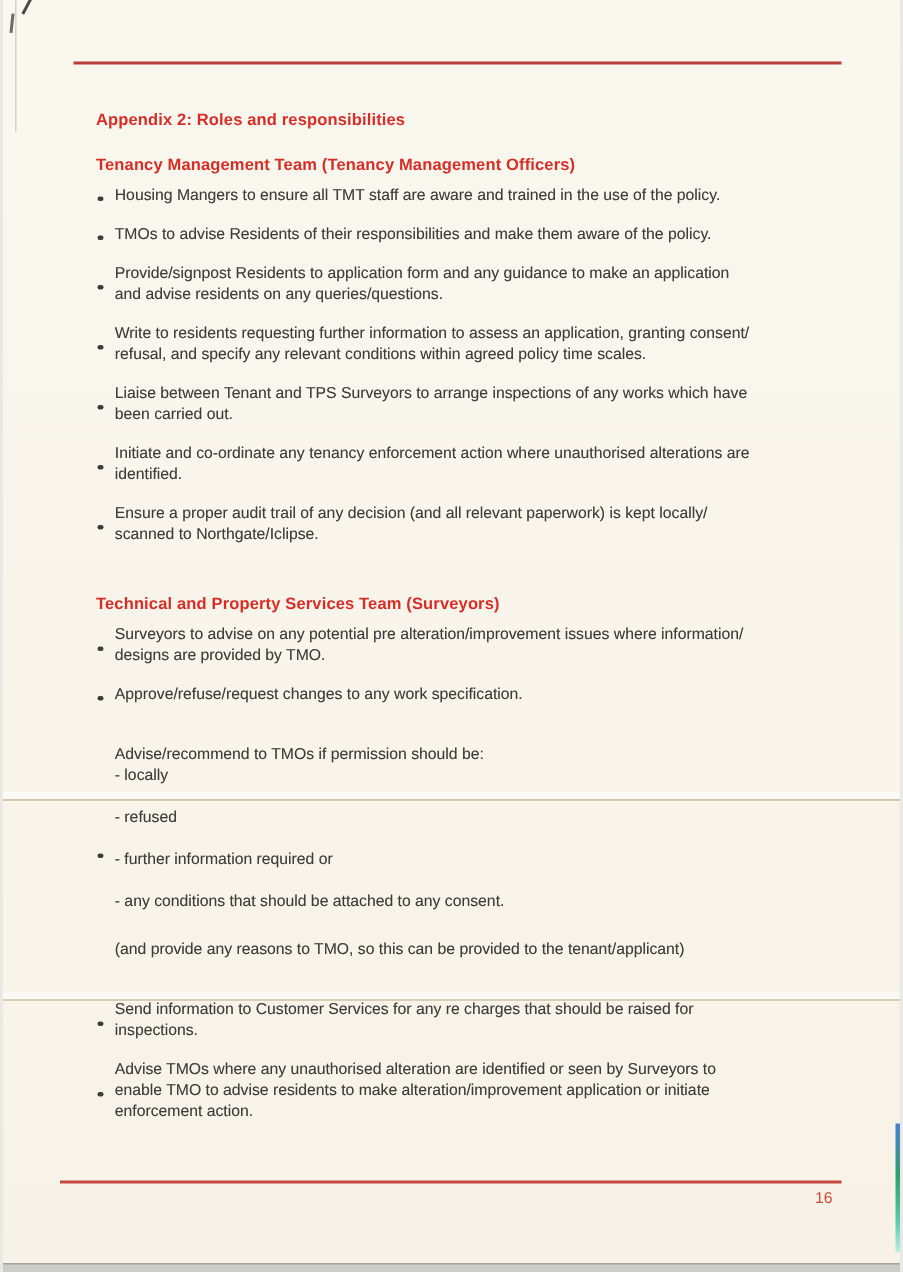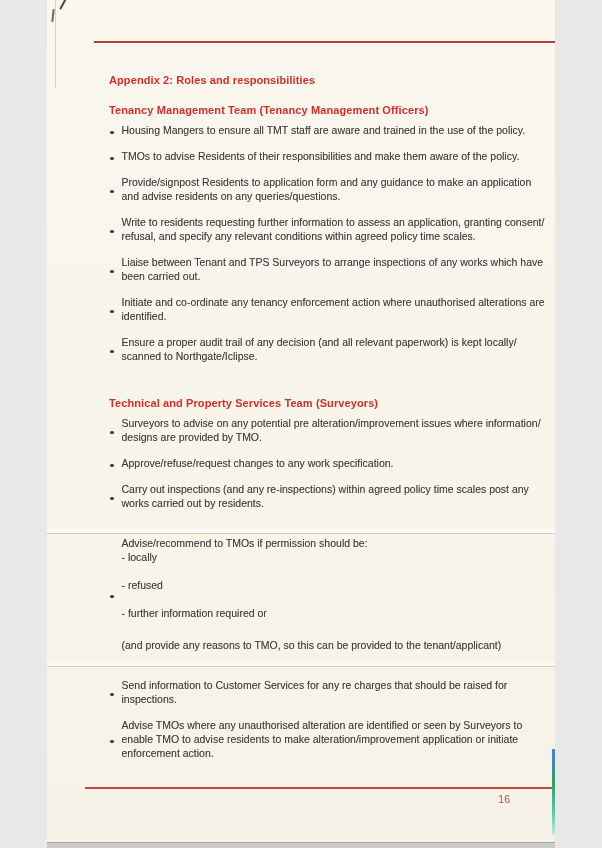--- a/index.html
+++ b/index.html
@@ -1,18 +1,18 @@
 <!DOCTYPE html>
 <html><head>
 <meta charset="utf-8">
 <style>
   html,body { margin:0; padding:0; background:#e8e8e6; }
   .page {
     position:relative;
-    width:508px; height:848px;
+    width:598px; height:848px;
     margin:0 auto;
     background:linear-gradient(180deg,#faf7ef 0%, #f8f4ea 55%, #f6f2e7 100%);
     overflow:hidden;
     font-family:"Liberation Sans", sans-serif;
   }
   
   .mark-slash { position:absolute; left:15px; top:-2px; width:2px; height:12px; background:#4a4a48; transform:rotate(28deg); }
   .mark-dash  { position:absolute; left:5px;  top:9px;  width:2px; height:13px; background:#6a6a66; transform:rotate(6deg); }
   .edge-line-left { position:absolute; left:8px; top:0; width:1px; height:88px; background:rgba(140,140,135,0.35); }
   .fold { position:absolute; left:0; width:602px; height:7px;
@@ -103,30 +103,26 @@
         <span class="dot"></span>
         <div class="btxt">Surveyors to advise on any potential pre alteration/improvement issues where information/
 designs are provided by TMO.</div>
       </li>
       <li>
         <span class="dot"></span>
         <div class="btxt">Approve/refuse/request changes to any work specification.</div>
       </li>
       <li>
         <span class="dot"></span>
-        <div class="btxt">Carry out inspections (and any re-inspections) within agreed policy time scales post any
-works carried out by residents.</div>
-      </li>
-      <li>
-        <span class="dot"></span>
         <div class="btxt">
           <span>Advise/recommend to TMOs if permission should be:</span>
           <div class="sub-item">- locally</div>
           <div class="sub-item">- refused</div>
           <div class="sub-item">- further information required or</div>
+          <div class="sub-item">- any conditions that should be attached to any consent.</div>
           <div class="bullet-note">(and provide any reasons to TMO, so this can be provided to the tenant/applicant)</div>
         </div>
       </li>
       <li>
         <span class="dot"></span>
         <div class="btxt">Send information to Customer Services for any re charges that should be raised for
 inspections.</div>
       </li>
       <li>
         <span class="dot"></span>

